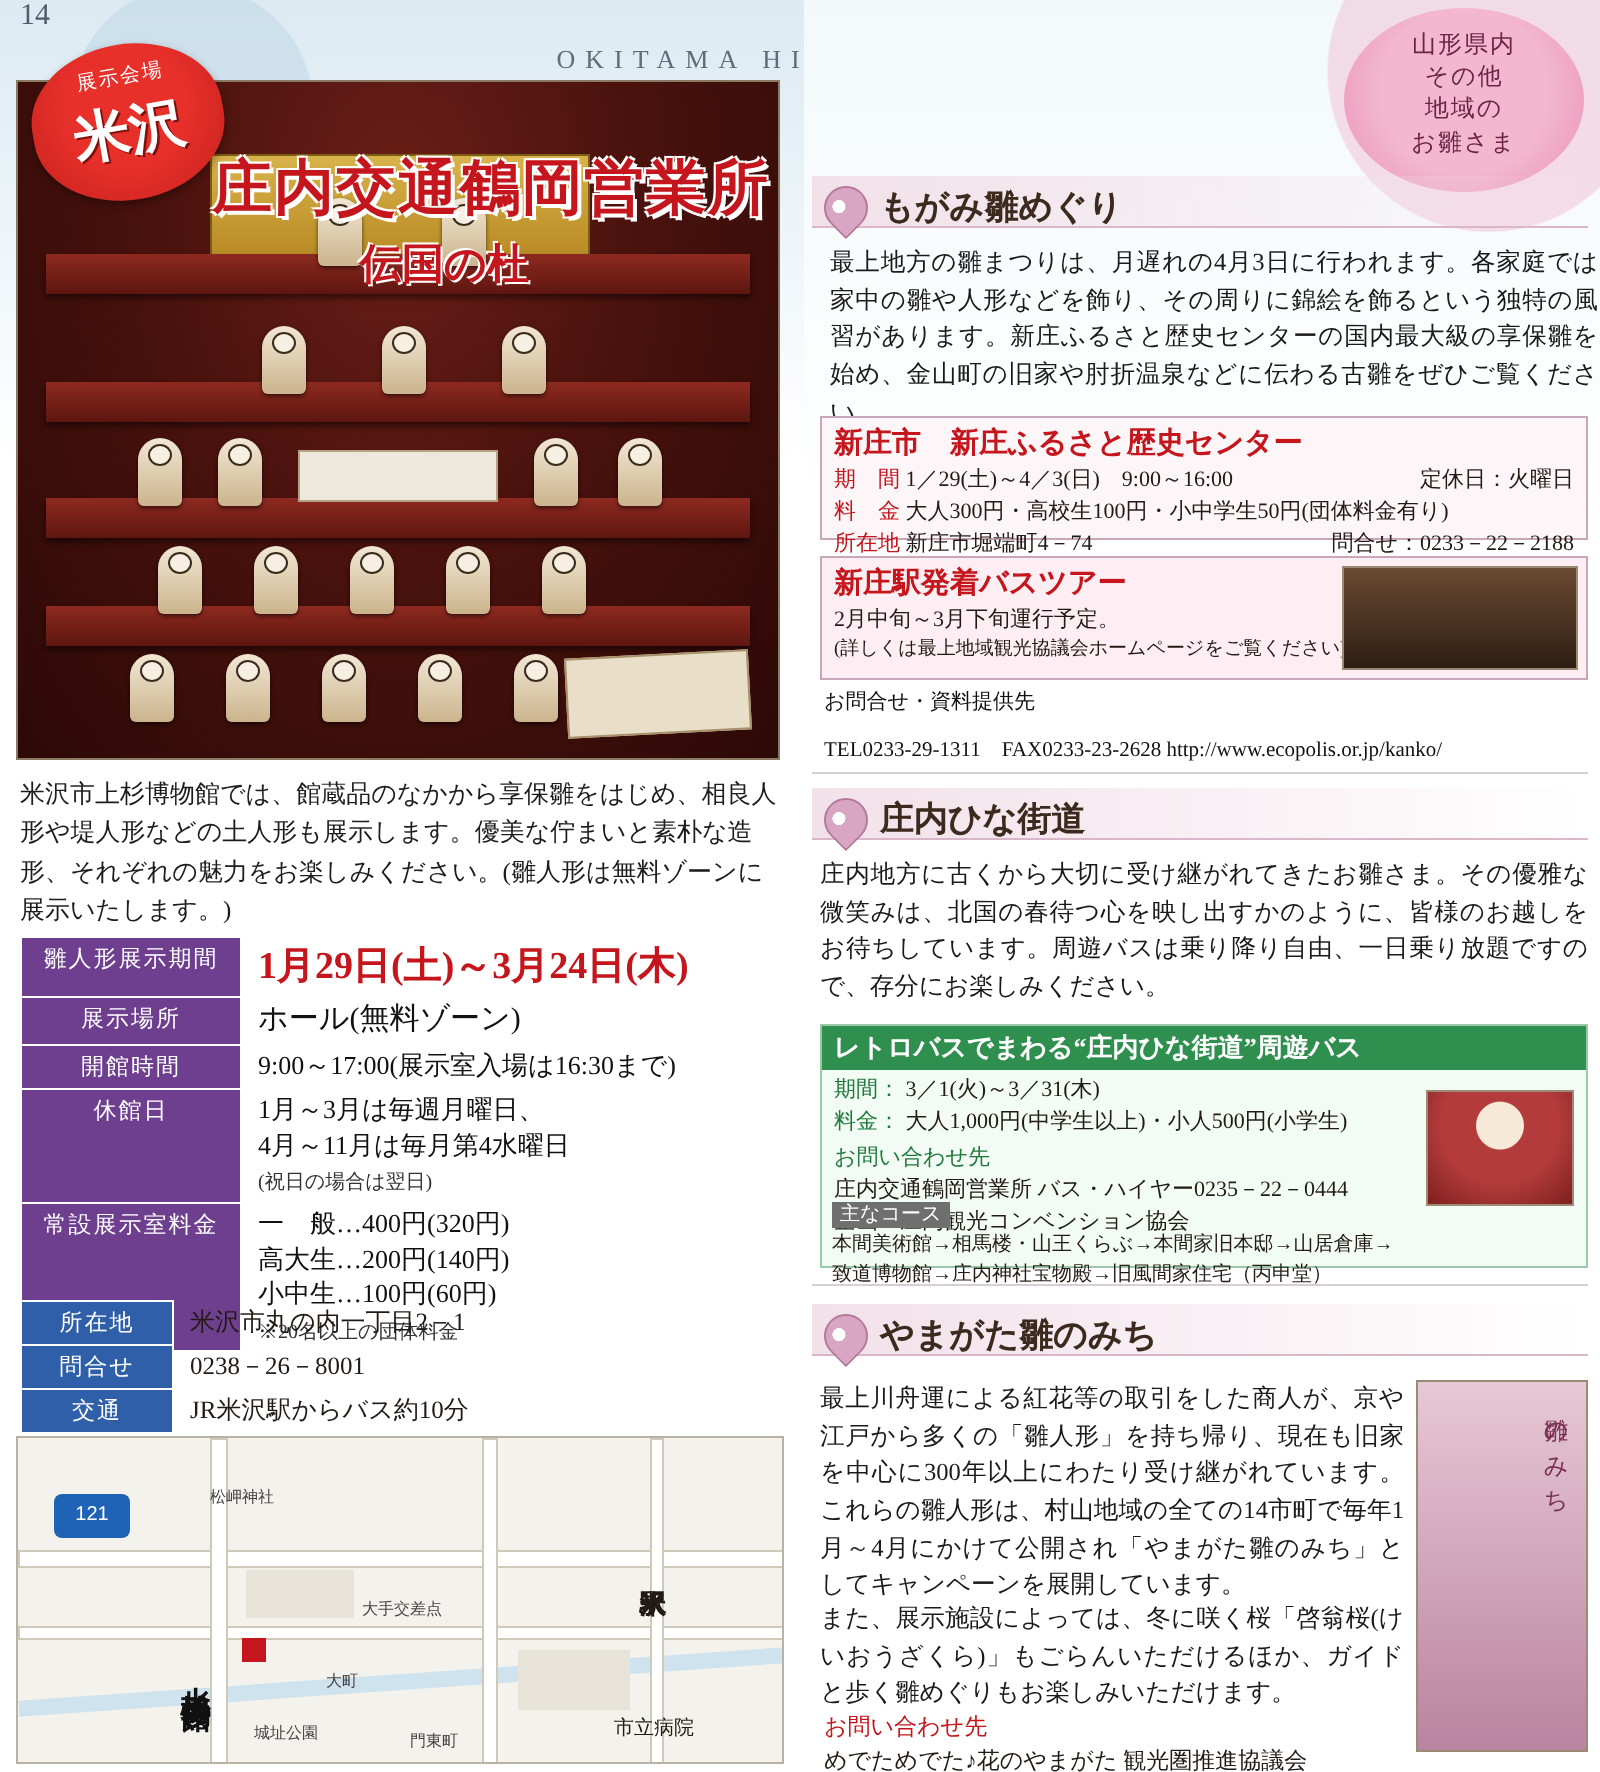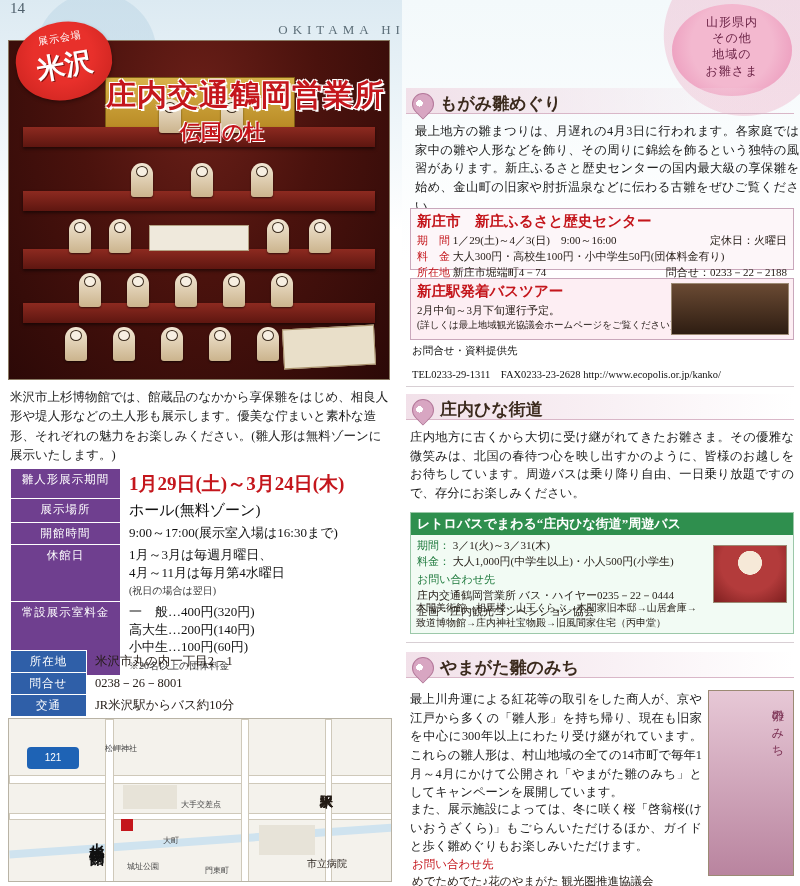--- a/index.html
+++ b/index.html
@@ -131,21 +131,21 @@
 
   .map{
     position:absolute; left:8px; top:718px; width:384px; height:164px;
     background:#f4f2ec; border:1px solid #b9b3a5; overflow:hidden;
   }
   .map .road{ position:absolute; background:#ffffff; border:1px solid #cfc9ba; }
   .map .river{ position:absolute; background:#cfe3ef; }
   .map .blk{ position:absolute; background:#e7e3d8; }
   .map .lbl{ position:absolute; font-size:8px; color:#444; font-family:"Liberation Serif", serif; }
   .map .shield{
-    position:absolute; left:18px; top:28px; width:52px; height:22px;
+    position:absolute; left:18px; top:28px; width:38px; height:22px;
     background:#1e63b5; color:#fff; font-size:10px; text-align:center; line-height:22px;
     border-radius:4px;
   }
   .map .star{ position:absolute; left:112px; top:100px; width:12px; height:12px; background:#c4161c; }
   .map .museum-lbl{
     position:absolute; left:78px; top:112px; font-size:15px; font-weight:bold;
     font-family:"Liberation Serif", serif; color:#111; writing-mode:vertical-rl; letter-spacing:2px;
   }
   .map .sta{
     position:absolute; right:56px; top:66px; font-size:13px; font-weight:bold;
@@ -421,20 +421,21 @@
           <span>大人1,000円(中学生以上)・小人500円(小学生)</span>
         </div>
         <div style="color:#1f7a3d; margin-top:2px;">お問い合わせ先</div>
         <div>庄内交通鶴岡営業所 バス・ハイヤー0235－22－0444</div>
         <div>企画・庄内観光コンベンション協会</div>
       </div>
       <div class="thumb doll" style="right:6px; top:32px; width:74px; height:58px;"></div>
     </div>
 
     <div class="course" style="left:14px; top:600px; width:376px;">
+      <div><span class="cb">主なコース</span></div>
       <div style="margin-left:0">本間美術館→相馬楼・山王くらぶ→本間家旧本邸→山居倉庫→</div>
       <div>致道博物館→庄内神社宝物殿→旧風間家住宅（丙申堂）</div>
     </div>
 
     <div class="divider" style="top:642px;"></div>
 
     <div class="sec-rule" style="top:652px;"></div>
     <div class="sec-head" style="top:652px; left:4px;">やまがた雛のみち</div>
 
     <div class="thumb pink" style="right:6px; top:690px; width:86px; height:186px; background:linear-gradient(#e7c8d6,#b9849f);"></div>

